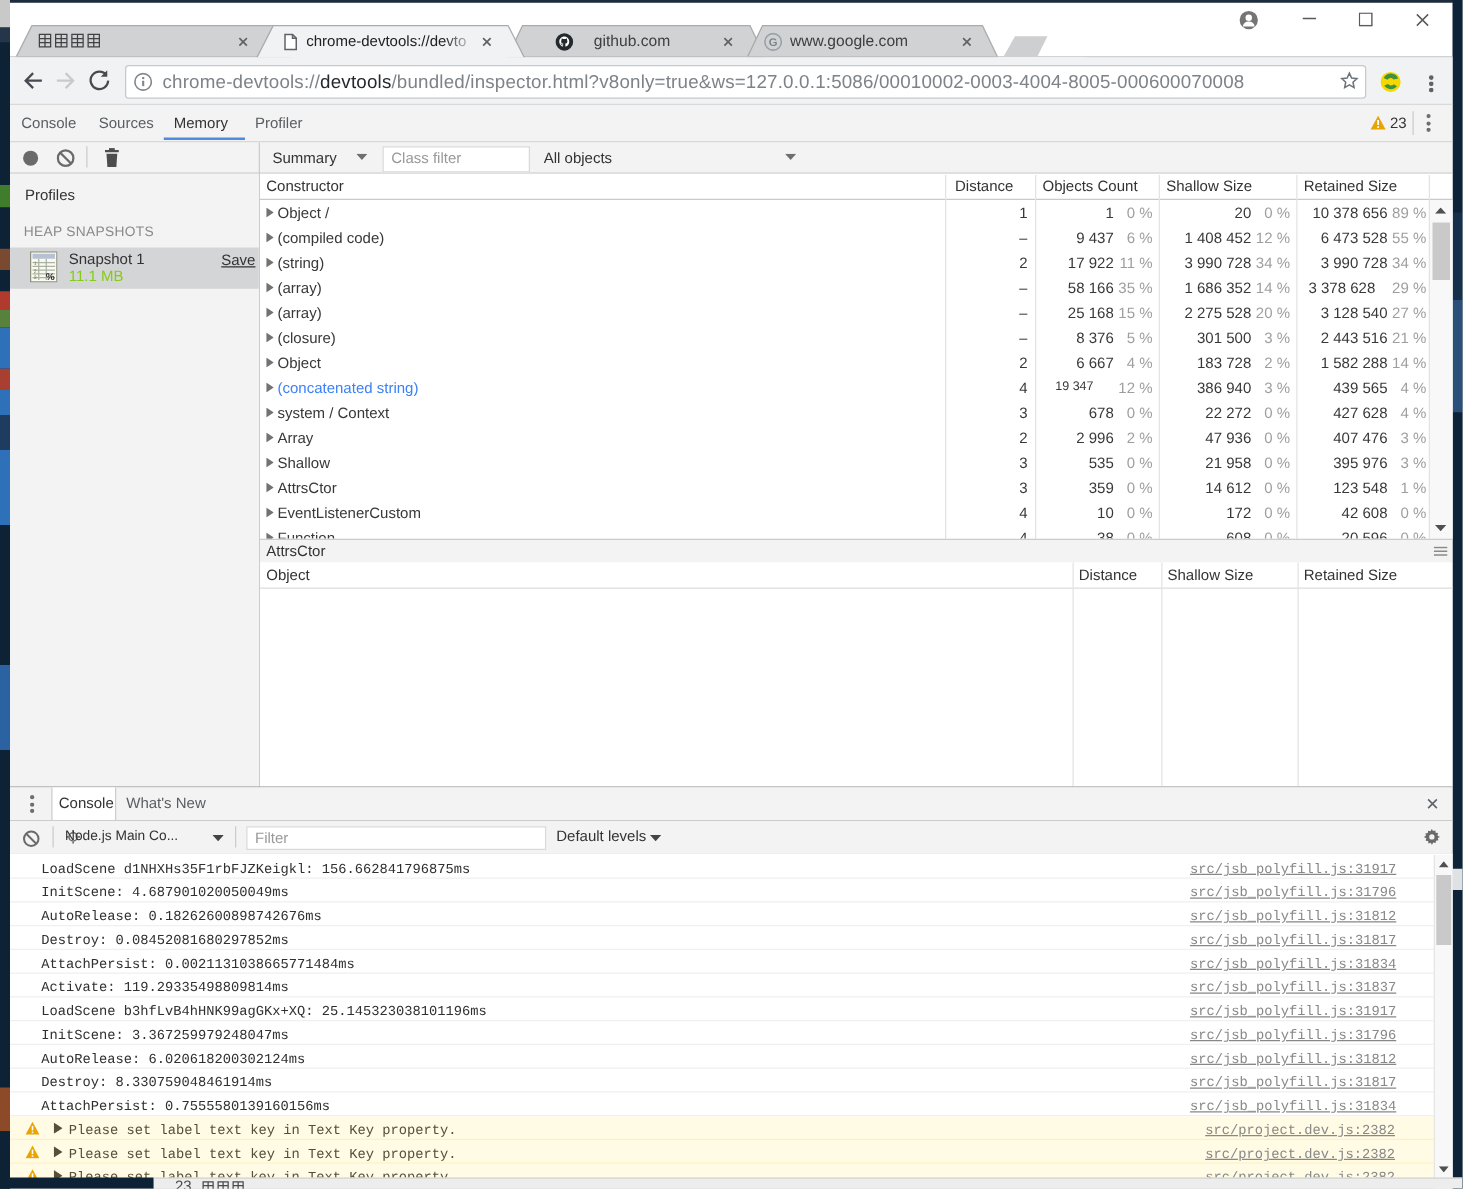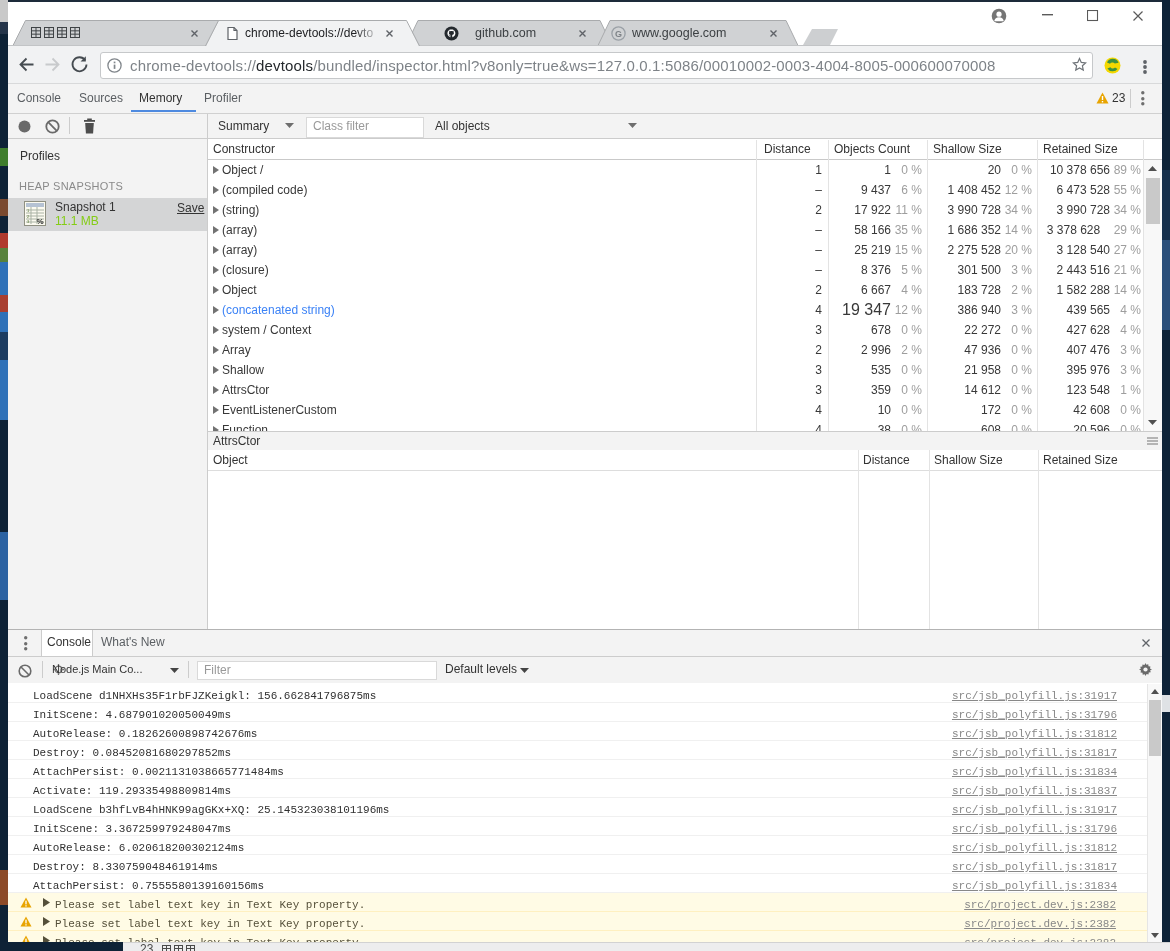--- a/index.html
+++ b/index.html
@@ -272,21 +272,21 @@
 <div style="position:absolute;left:828px;top:220px;width:94px;height:20px;line-height:20px;white-space:nowrap;font-size:12px;color:#9e9e9e;text-align:right;height:20px;overflow:hidden">35 %</div>
 <div style="position:absolute;left:927px;top:220px;width:74px;height:20px;line-height:20px;white-space:nowrap;font-size:12px;color:#383838;text-align:right;height:20px;overflow:hidden">1 686 352</div>
 <div style="position:absolute;left:927px;top:220px;width:105px;height:20px;line-height:20px;white-space:nowrap;font-size:12px;color:#9e9e9e;text-align:right;height:20px;overflow:hidden">14 %</div>
 <div style="position:absolute;left:1037px;top:220px;width:73px;height:20px;line-height:20px;white-space:nowrap;font-size:12px;color:#383838;text-align:center;height:20px;overflow:hidden">3 378 628</div>
 <div style="position:absolute;left:1037px;top:220px;width:104px;height:20px;line-height:20px;white-space:nowrap;font-size:12px;color:#9e9e9e;text-align:right;height:20px;overflow:hidden">29 %</div>
 <svg style="position:absolute;left:213px;top:246px" width="6" height="8">
     <path d="M0 0 L6 4 L0 8 Z" fill="#727272"></path>
   </svg>
 <div style="position:absolute;left:222px;top:240px;width:520px;height:20px;line-height:20px;white-space:nowrap;font-size:12px;color:#383838;height:20px;overflow:hidden">(array)</div>
 <div style="position:absolute;left:756px;top:240px;width:66px;height:20px;line-height:20px;white-space:nowrap;font-size:12px;color:#383838;text-align:right;height:20px;overflow:hidden">–</div>
-<div style="position:absolute;left:828px;top:240px;width:63px;height:20px;line-height:20px;white-space:nowrap;font-size:12px;color:#383838;text-align:right;height:20px;overflow:hidden">25 219</div>
+<div style="position:absolute;left:828px;top:240px;width:63px;height:20px;line-height:20px;white-space:nowrap;font-size:12px;color:#383838;text-align:right;height:20px;overflow:hidden">25 168</div>
 <div style="position:absolute;left:828px;top:240px;width:94px;height:20px;line-height:20px;white-space:nowrap;font-size:12px;color:#9e9e9e;text-align:right;height:20px;overflow:hidden">15 %</div>
 <div style="position:absolute;left:927px;top:240px;width:74px;height:20px;line-height:20px;white-space:nowrap;font-size:12px;color:#383838;text-align:right;height:20px;overflow:hidden">2 275 528</div>
 <div style="position:absolute;left:927px;top:240px;width:105px;height:20px;line-height:20px;white-space:nowrap;font-size:12px;color:#9e9e9e;text-align:right;height:20px;overflow:hidden">20 %</div>
 <div style="position:absolute;left:1037px;top:240px;width:73px;height:20px;line-height:20px;white-space:nowrap;font-size:12px;color:#383838;text-align:right;height:20px;overflow:hidden">3 128 540</div>
 <div style="position:absolute;left:1037px;top:240px;width:104px;height:20px;line-height:20px;white-space:nowrap;font-size:12px;color:#9e9e9e;text-align:right;height:20px;overflow:hidden">27 %</div>
 <svg style="position:absolute;left:213px;top:266px" width="6" height="8">
     <path d="M0 0 L6 4 L0 8 Z" fill="#727272"></path>
   </svg>
 <div style="position:absolute;left:222px;top:260px;width:520px;height:20px;line-height:20px;white-space:nowrap;font-size:12px;color:#383838;height:20px;overflow:hidden">(closure)</div>
 <div style="position:absolute;left:756px;top:260px;width:66px;height:20px;line-height:20px;white-space:nowrap;font-size:12px;color:#383838;text-align:right;height:20px;overflow:hidden">–</div>
@@ -305,21 +305,21 @@
 <div style="position:absolute;left:828px;top:280px;width:94px;height:20px;line-height:20px;white-space:nowrap;font-size:12px;color:#9e9e9e;text-align:right;height:20px;overflow:hidden">4 %</div>
 <div style="position:absolute;left:927px;top:280px;width:74px;height:20px;line-height:20px;white-space:nowrap;font-size:12px;color:#383838;text-align:right;height:20px;overflow:hidden">183 728</div>
 <div style="position:absolute;left:927px;top:280px;width:105px;height:20px;line-height:20px;white-space:nowrap;font-size:12px;color:#9e9e9e;text-align:right;height:20px;overflow:hidden">2 %</div>
 <div style="position:absolute;left:1037px;top:280px;width:73px;height:20px;line-height:20px;white-space:nowrap;font-size:12px;color:#383838;text-align:right;height:20px;overflow:hidden">1 582 288</div>
 <div style="position:absolute;left:1037px;top:280px;width:104px;height:20px;line-height:20px;white-space:nowrap;font-size:12px;color:#9e9e9e;text-align:right;height:20px;overflow:hidden">14 %</div>
 <svg style="position:absolute;left:213px;top:306px" width="6" height="8">
     <path d="M0 0 L6 4 L0 8 Z" fill="#727272"></path>
   </svg>
 <div style="position:absolute;left:222px;top:300px;width:520px;height:20px;line-height:20px;white-space:nowrap;font-size:12px;color:#3b82f6;height:20px;overflow:hidden">(concatenated string)</div>
 <div style="position:absolute;left:756px;top:300px;width:66px;height:20px;line-height:20px;white-space:nowrap;font-size:12px;color:#383838;text-align:right;height:20px;overflow:hidden">4</div>
-<div style="position:absolute;left:828px;top:300px;width:63px;height:20px;line-height:20px;white-space:nowrap;font-size:16px;color:#383838;text-align:right;height:20px;overflow:hidden">19 347</div>
+<div style="position:absolute;left:828px;top:300px;width:63px;height:20px;line-height:20px;white-space:nowrap;font-size:10px;color:#383838;text-align:center;height:20px;overflow:hidden">19 347</div>
 <div style="position:absolute;left:828px;top:300px;width:94px;height:20px;line-height:20px;white-space:nowrap;font-size:12px;color:#9e9e9e;text-align:right;height:20px;overflow:hidden">12 %</div>
 <div style="position:absolute;left:927px;top:300px;width:74px;height:20px;line-height:20px;white-space:nowrap;font-size:12px;color:#383838;text-align:right;height:20px;overflow:hidden">386 940</div>
 <div style="position:absolute;left:927px;top:300px;width:105px;height:20px;line-height:20px;white-space:nowrap;font-size:12px;color:#9e9e9e;text-align:right;height:20px;overflow:hidden">3 %</div>
 <div style="position:absolute;left:1037px;top:300px;width:73px;height:20px;line-height:20px;white-space:nowrap;font-size:12px;color:#383838;text-align:right;height:20px;overflow:hidden">439 565</div>
 <div style="position:absolute;left:1037px;top:300px;width:104px;height:20px;line-height:20px;white-space:nowrap;font-size:12px;color:#9e9e9e;text-align:right;height:20px;overflow:hidden">4 %</div>
 <svg style="position:absolute;left:213px;top:326px" width="6" height="8">
     <path d="M0 0 L6 4 L0 8 Z" fill="#727272"></path>
   </svg>
 <div style="position:absolute;left:222px;top:320px;width:520px;height:20px;line-height:20px;white-space:nowrap;font-size:12px;color:#383838;height:20px;overflow:hidden">system / Context</div>
 <div style="position:absolute;left:756px;top:320px;width:66px;height:20px;line-height:20px;white-space:nowrap;font-size:12px;color:#383838;text-align:right;height:20px;overflow:hidden">3</div>

